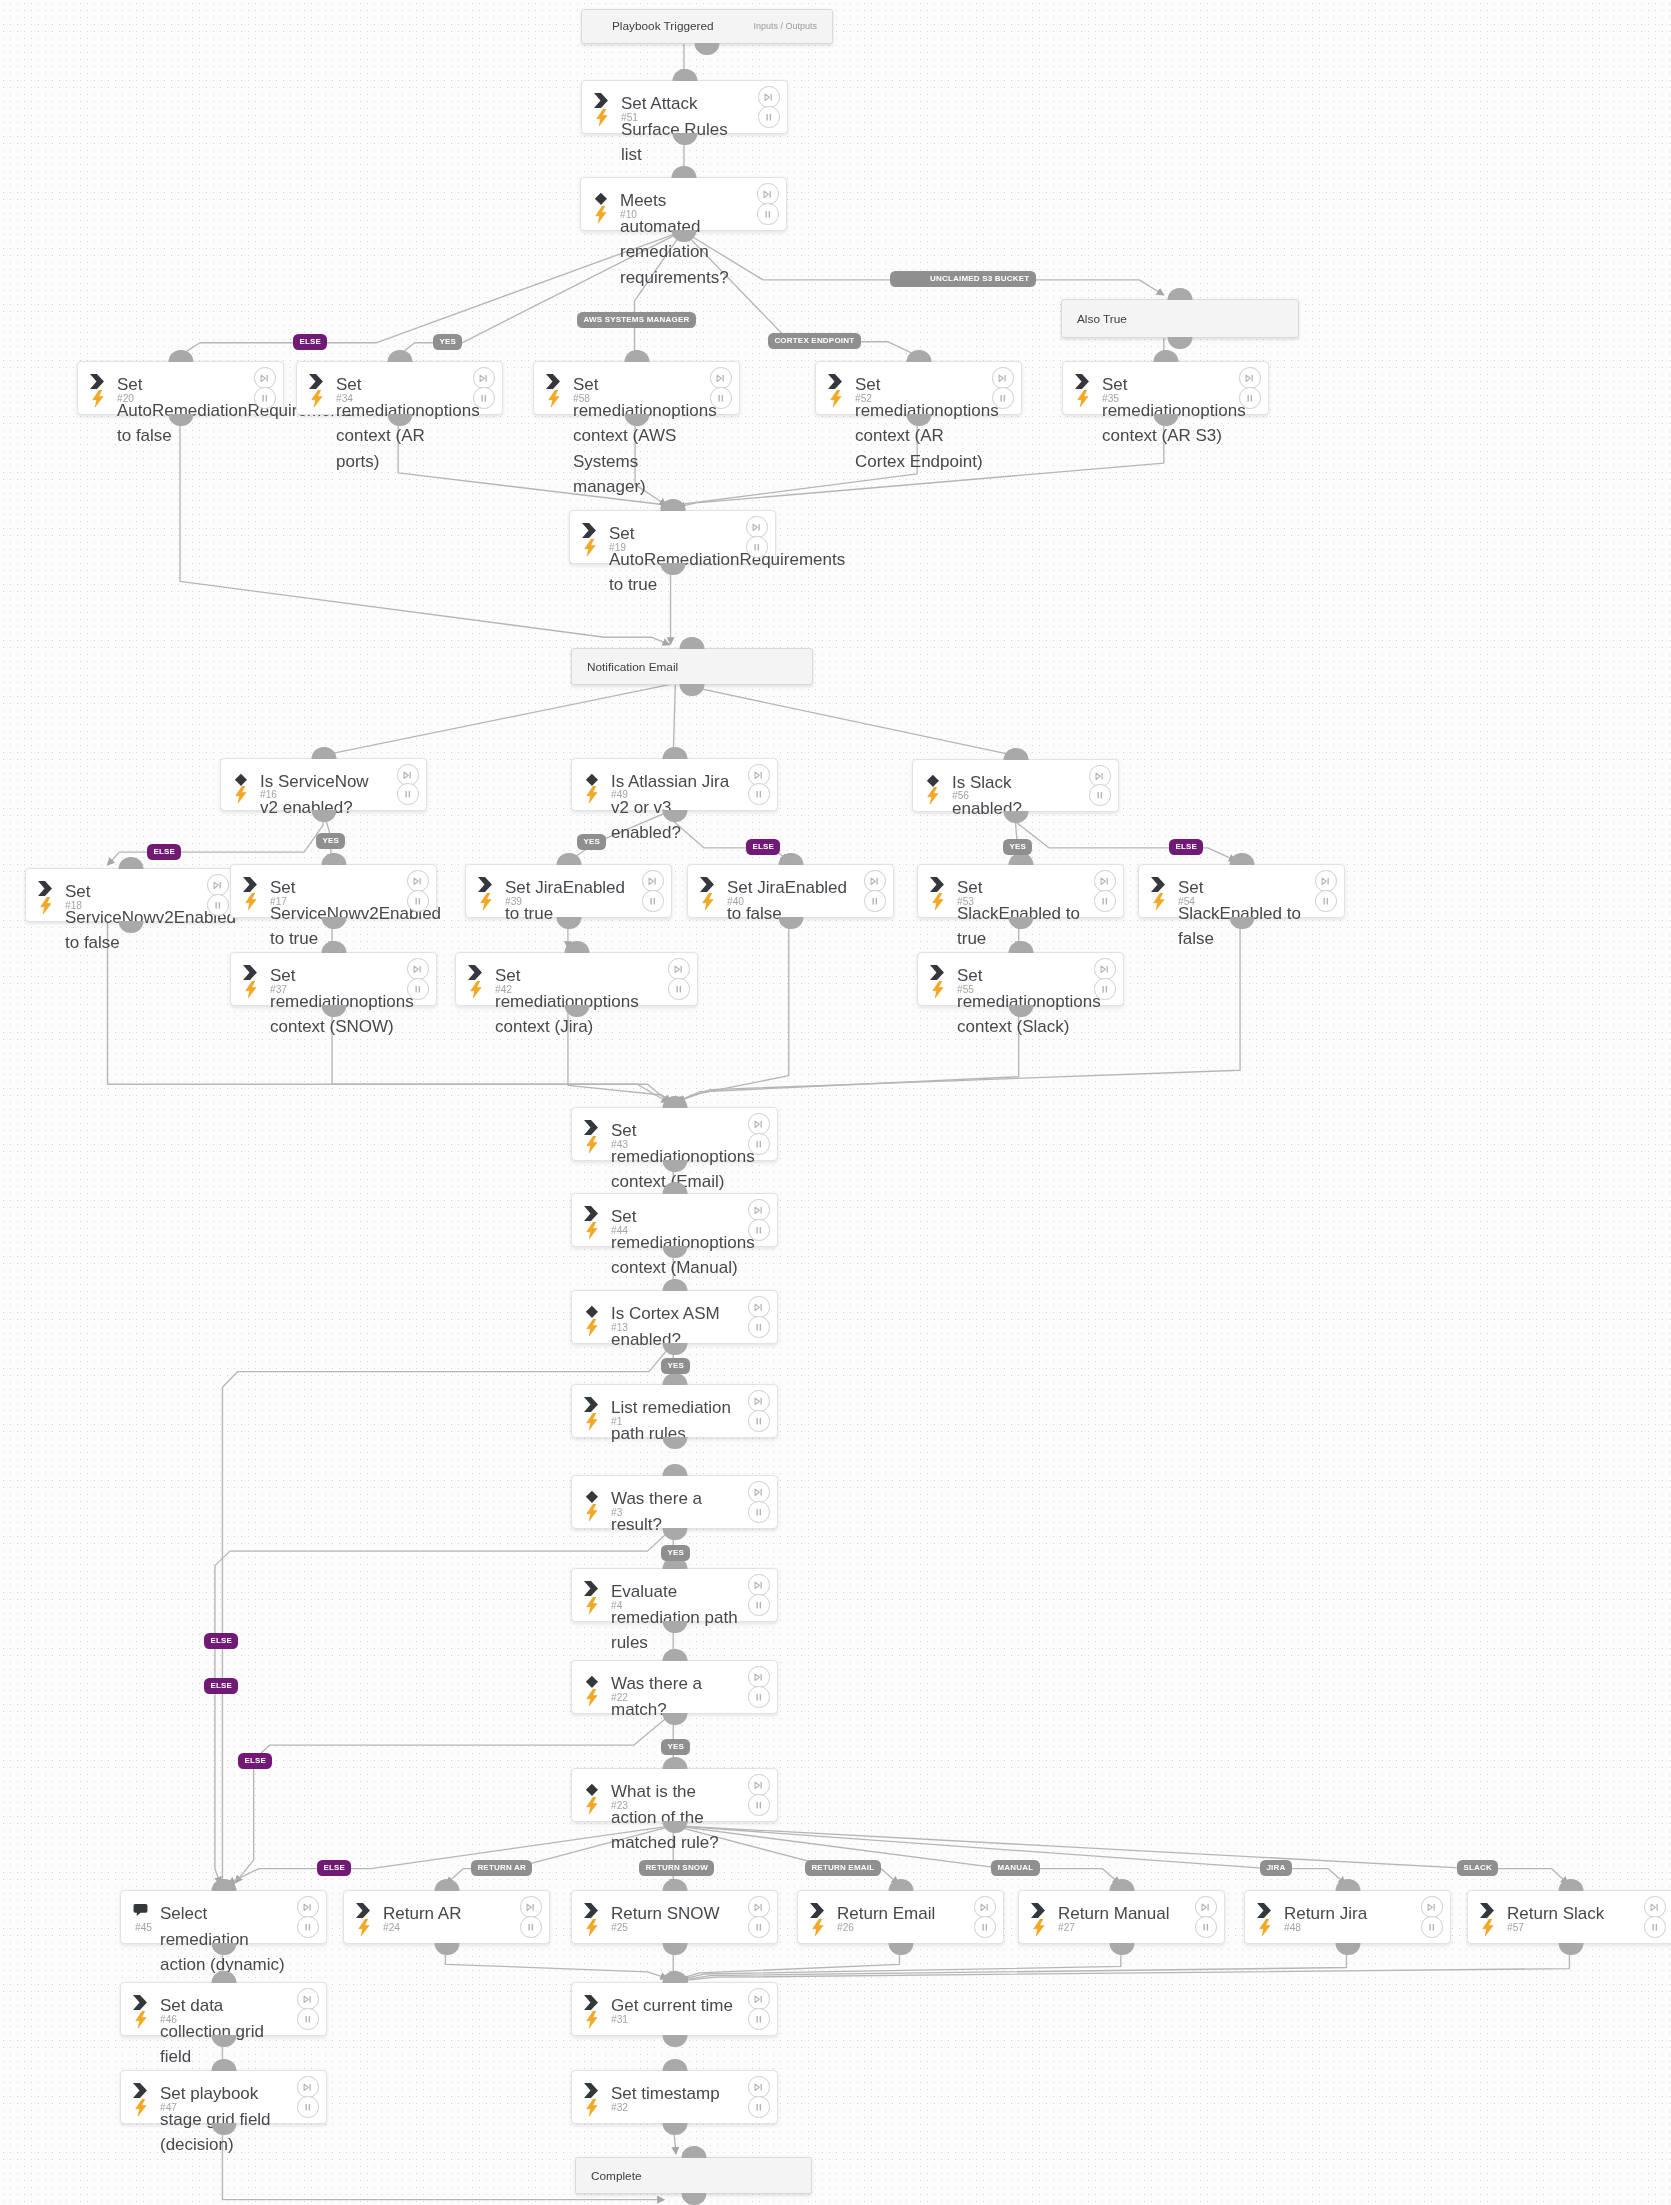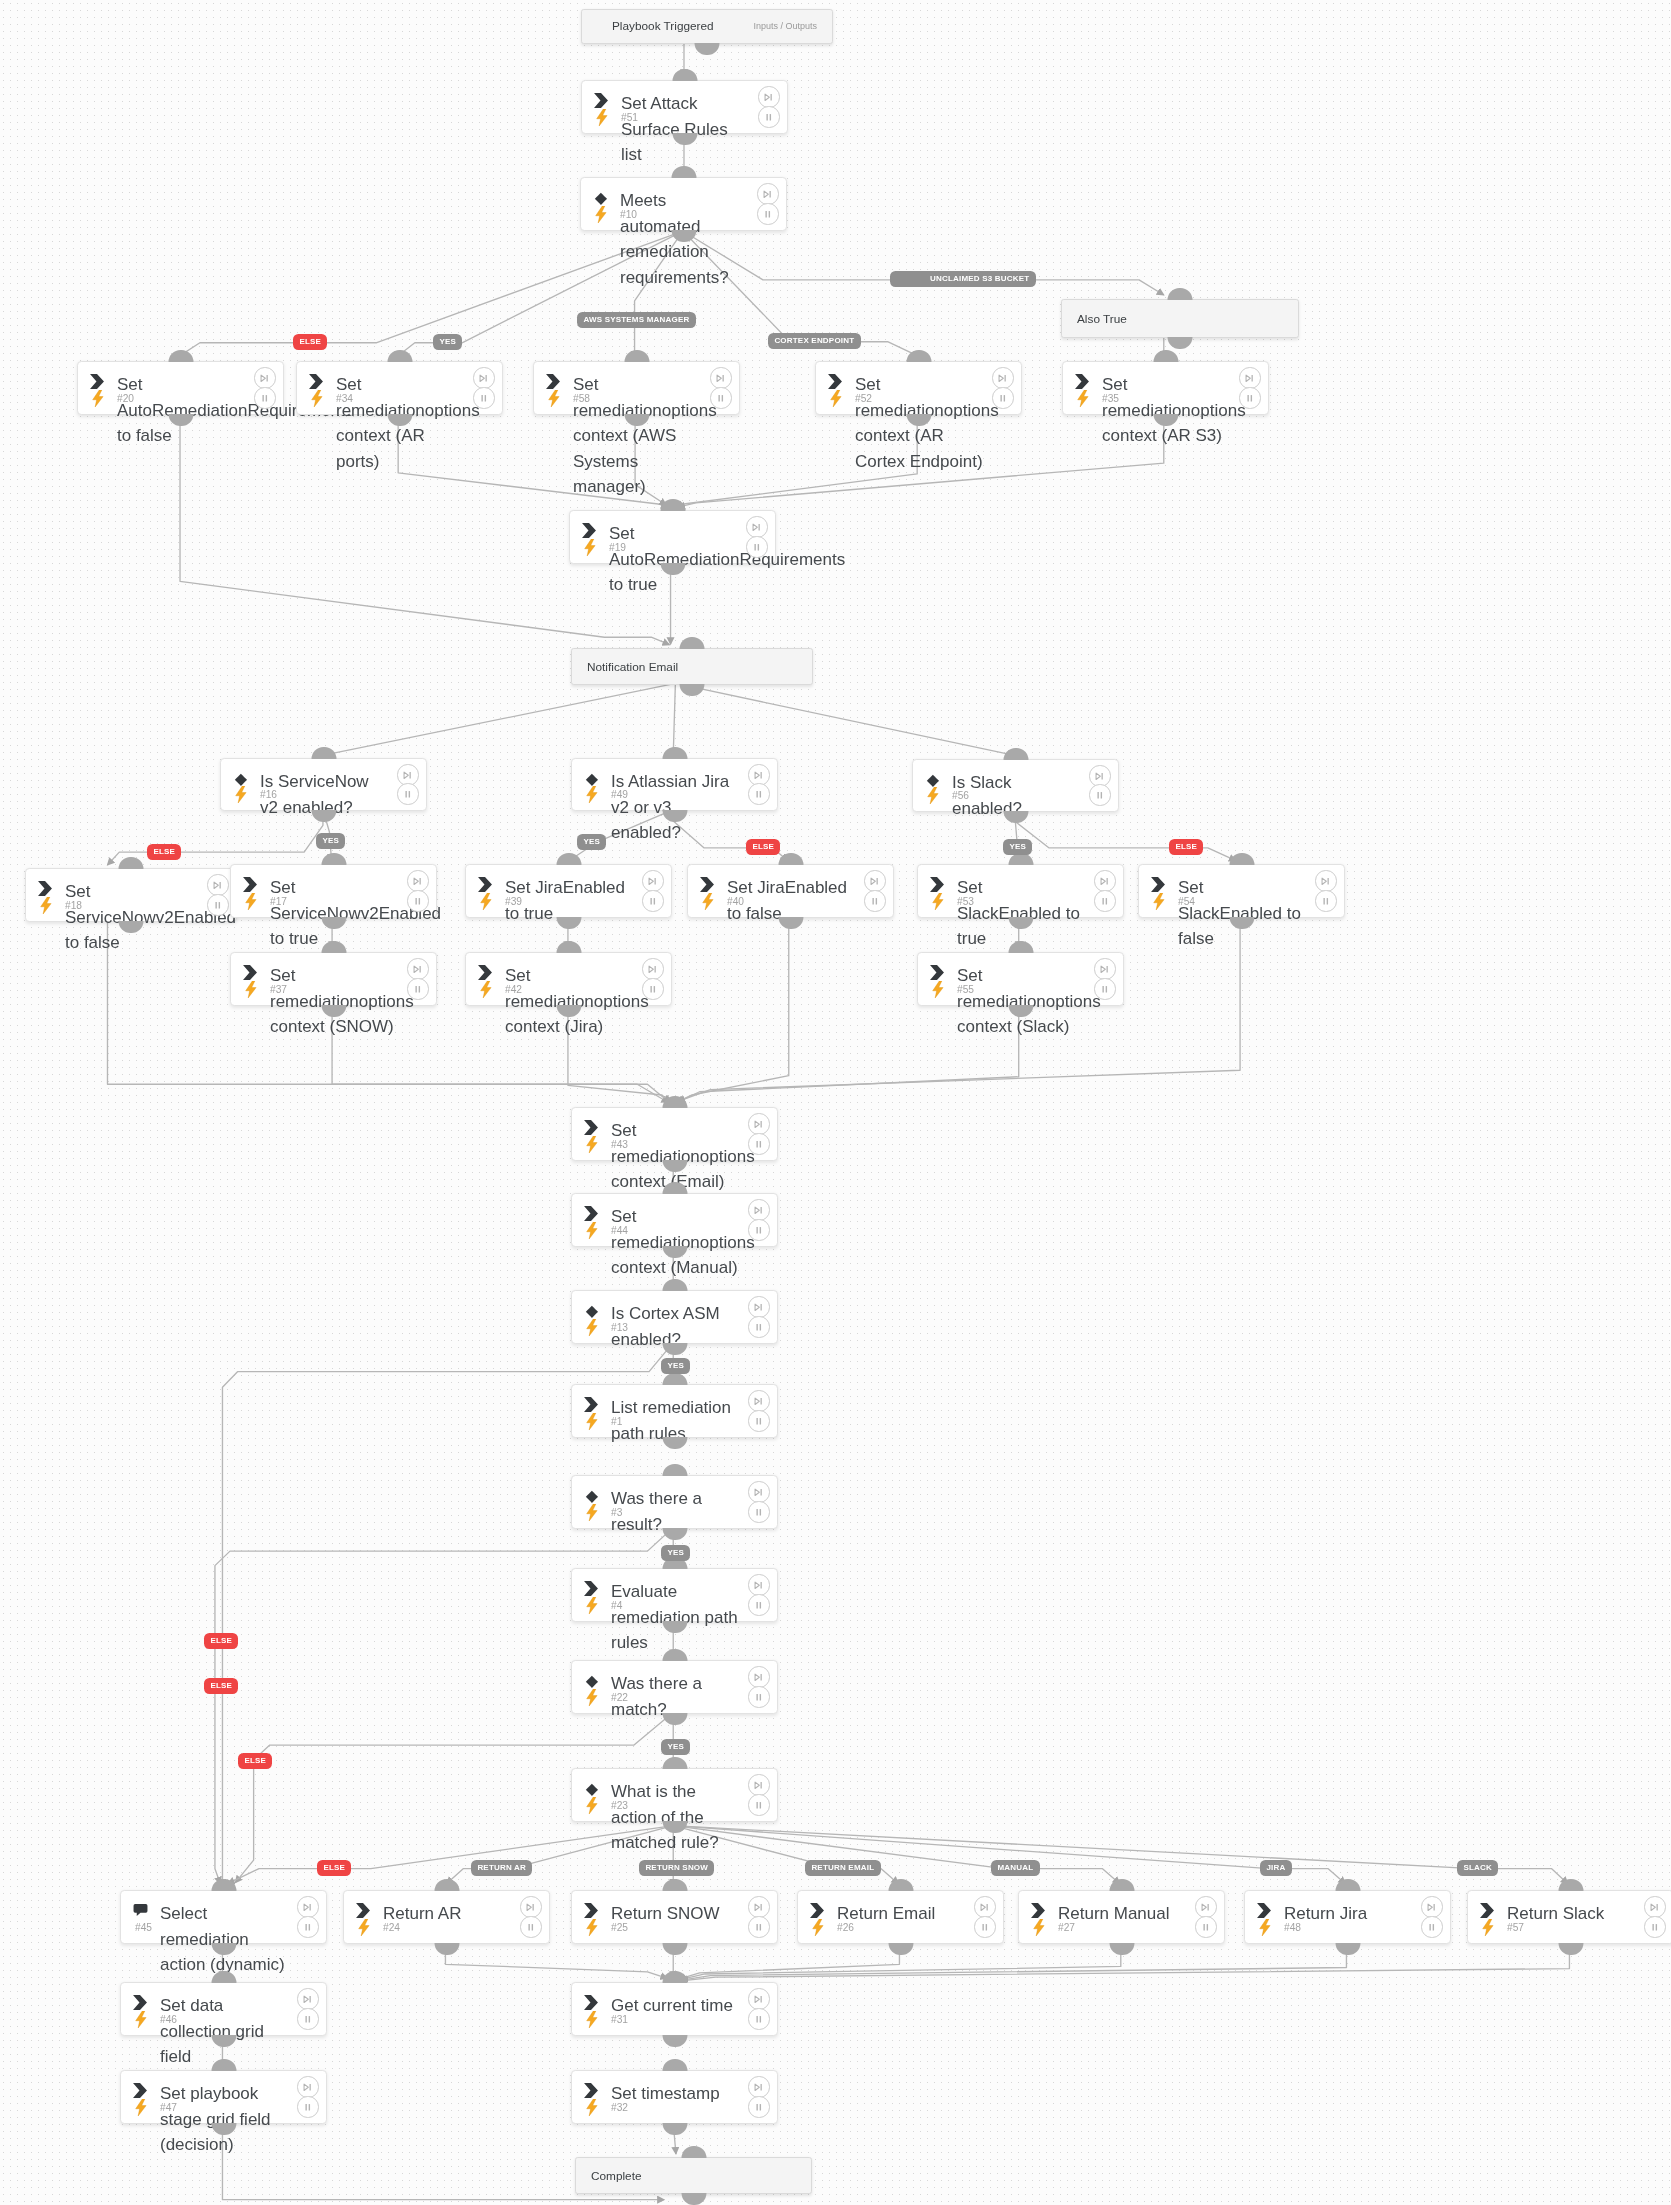--- a/index.html
+++ b/index.html
@@ -9,21 +9,21 @@
     background-color:#fcfcfc;
     background-image:radial-gradient(circle,#d7d7d7 0.8px,transparent 1px);
     background-size:7px 7px;
   }
   #edges{position:absolute;left:0;top:0;z-index:1;}
   .pill{
     position:absolute;z-index:5;color:#fff;font-size:8px;font-weight:bold;
     letter-spacing:0.2px;padding:3.8px 6.4px;border-radius:5.4px;white-space:nowrap;line-height:1;
   }
   .pill.branch{background:#8f8f8f;}
-  .pill.else{background:#ef4444;}
+  .pill.else{background:#701a75;}
   .node{
     position:absolute;z-index:4;background:#fff;border:0.5px solid #e2e2e2;border-radius:4.3px;
     box-shadow:0 1.1px 3.8px rgba(0,0,0,.09);
   }
   .hdr{
     position:absolute;z-index:4;background:#f4f4f4;border:0.5px solid #dadada;border-radius:2.7px;
     box-shadow:0 1.1px 3.2px rgba(0,0,0,.10);display:flex;align-items:center;padding:0 15px;
   }
   .hdr .hdr-label{font-size:11.8px;color:#3c4043;flex:1 1 auto;}
   .hdr .hdr-sub{font-size:9px;color:#9a9a9a;}
@@ -577,21 +577,21 @@
           <line x1="13.5" y1="2" x2="13.5" y2="14" stroke="#b3b3b3" stroke-width="2.4"></line>
         </svg>
       </div>
       <div class="n-circle n-pause">
         <svg width="7.5" height="8.6" viewBox="0 0 14 16">
           <line x1="4" y1="2" x2="4" y2="14" stroke="#b3b3b3" stroke-width="2.6"></line>
           <line x1="10" y1="2" x2="10" y2="14" stroke="#b3b3b3" stroke-width="2.6"></line>
         </svg>
       </div>
     </div>
-    <div class="node" style="left: 465px; top: 952px; width: 205px; height: 52px;">
+    <div class="node" style="left: 455px; top: 952px; width: 205px; height: 52px; padding-left: 36px;">
       <div class="port port-top"></div>
       <div class="port port-bottom"></div>
       <span class="n-icon">
         <svg width="14" height="15" viewBox="0 0 13 14">
           <path d="M0,0 L6.5,0 L13,7 L6.5,14 L0,14 L6,7 Z" fill="#34383c"></path>
         </svg>
       </span>
       <div class="n-title">Set remediationoptions context (Jira)</div>
       <div class="n-bolt"><svg width="11.8" height="17" viewBox="0 0 11 16">
           <path d="M6.8,0 L0.6,9.2 L4.3,9.2 L2.9,16 L10.4,6.2 L6.2,6.2 L9.2,0 Z" fill="#f6a821" stroke="#e0940f" stroke-width="0.4"></path>

